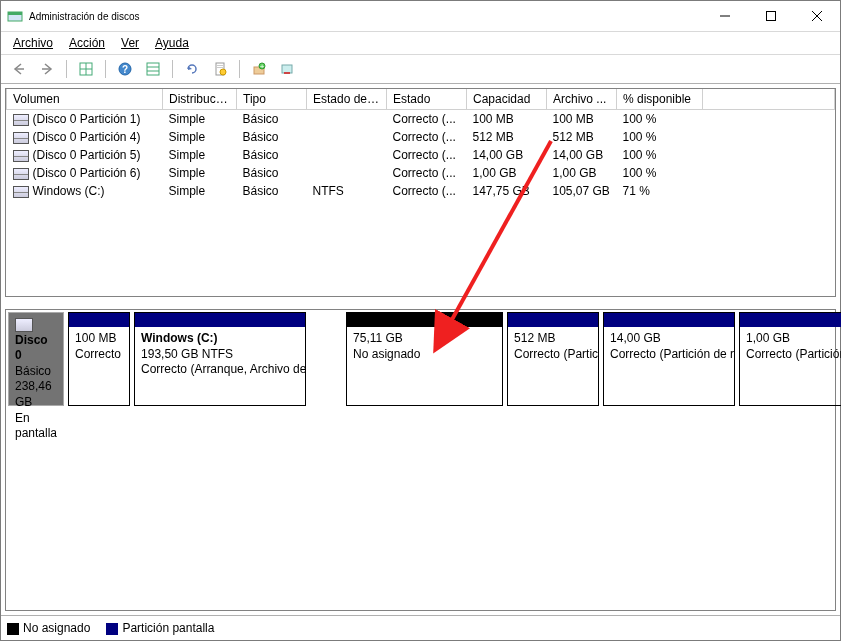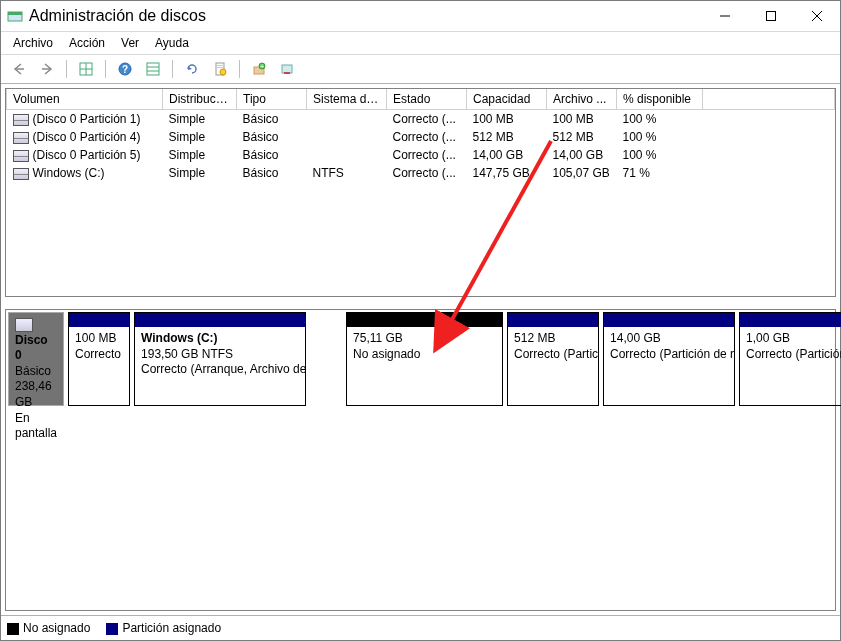--- a/index.html
+++ b/index.html
@@ -1,22 +1,22 @@
 <!DOCTYPE html>
 <html><head>
 <meta charset="utf-8">
 <style>
   html,body{margin:0;padding:0;font-family:"Segoe UI",Tahoma,sans-serif;font-size:12px;color:#000;background:#fff;}
   .window{width:841px;height:641px;border:1px solid #7b7b7b;box-sizing:border-box;display:flex;flex-direction:column;position:relative;}
   .titlebar{height:30px;display:flex;align-items:center;padding-left:6px;border-bottom:1px solid #d9d9d9;}
   .titlebar .app-icon{width:16px;height:16px;margin-right:6px;display:flex;align-items:center;justify-content:center;}
-  .titlebar .title{flex:1;font-size:16px;}
+  .titlebar .title{flex:1;font-size:10px;}
   .win-controls{display:flex;height:100%;}
   .win-controls div{width:46px;height:100%;display:flex;align-items:center;justify-content:center;font-size:13px;}
-  .menubar{height:22px;display:flex;align-items:center;gap:16px;padding-left:12px;border-bottom:1px solid #d9d9d9;}
+  .menubar{height:22px;display:flex;align-items:center;gap:16px;padding-left:12px;border-bottom:1px solid #d9d9d9;text-decoration:underline;}
   .menubar span{cursor:default;}
   .toolbar{height:28px;display:flex;align-items:center;gap:4px;padding-left:6px;border-bottom:1px solid #b0b0b0;}
   .tool-btn{width:22px;height:22px;display:flex;align-items:center;justify-content:center;border:1px solid transparent;}
   .tool-sep{width:1px;height:18px;background:#c0c0c0;margin:0 3px;}
   .content{flex:1;display:flex;flex-direction:column;padding:4px;gap:12px;min-height:0;}
   .volume-table{flex:1;border:1px solid #828282;min-height:0;overflow:hidden;}
   table{border-collapse:collapse;width:100%;table-layout:fixed;}
   th{background:#fff;border:1px solid #d0d0d0;border-top:none;font-weight:normal;text-align:left;padding:3px 6px;white-space:nowrap;overflow:hidden;text-overflow:ellipsis;}
   td{padding:2px 6px;white-space:nowrap;overflow:hidden;text-overflow:ellipsis;}
   .vol-icon{width:14px;height:10px;display:inline-block;vertical-align:middle;margin-right:4px;border:1px solid #555;background:linear-gradient(#eef,#ccd);position:relative;}
@@ -155,21 +155,21 @@
             <col style="width:80px">
             <col style="width:70px">
             <col style="width:86px">
             <col>
           </colgroup>
         <thead>
             <tr id="thead-row">
               <th>Volumen</th>
               <th>Distribución</th>
               <th>Tipo</th>
-              <th>Sistema de ...</th>
+              <th>Estado de ...</th>
               <th>Estado</th>
               <th>Capacidad</th>
               <th>Archivo ...</th>
               <th>% disponible</th>
               <th></th>
             </tr>
           </thead>
         <tbody id="vol-body">
             <tr>
               <td><span class="vol-icon"></span>(Disco 0 Partición 1)</td>
@@ -194,20 +194,31 @@
               <td></td>
             </tr>
             <tr>
               <td><span class="vol-icon"></span>(Disco 0 Partición 5)</td>
               <td>Simple</td>
               <td>Básico</td>
               <td></td>
               <td>Correcto (...</td>
               <td>14,00 GB</td>
               <td>14,00 GB</td>
+              <td>100 %</td>
+              <td></td>
+            </tr>
+            <tr>
+              <td><span class="vol-icon"></span>(Disco 0 Partición 6)</td>
+              <td>Simple</td>
+              <td>Básico</td>
+              <td></td>
+              <td>Correcto (...</td>
+              <td>1,00 GB</td>
+              <td>1,00 GB</td>
               <td>100 %</td>
               <td></td>
             </tr>
             <tr>
               <td><span class="vol-icon"></span>Windows (C:)</td>
               <td>Simple</td>
               <td>Básico</td>
               <td>NTFS</td>
               <td>Correcto (...</td>
               <td>147,75 GB</td>
@@ -271,21 +282,21 @@
                 <div>Correcto (Partición</div>
               </div>
             </div>
           </div>
       </div>
     </div>
   </div>
 
   <div class="statusbar">
     <span><span class="legend-sw" style="background:#000"></span><span>No asignado</span></span>
-    <span><span class="legend-sw" style="background:#000080"></span><span>Partición asignado</span></span>
+    <span><span class="legend-sw" style="background:#000080"></span><span>Partición pantalla</span></span>
   </div>
 
   <svg class="arrow-annotation" style="left:420px;top:130px" width="150" height="230">
     <defs>
         <marker id="ah" markerWidth="10" markerHeight="10" refX="7" refY="5" orient="auto">
           <path d="M0,0 L10,5 L0,10 Z" fill="#ef2020"></path>
         </marker>
       </defs>
     <line x1="130" y1="10" x2="18" y2="212" stroke="#ef2020" stroke-width="4" marker-end="url(#ah)"></line>
   </svg>

